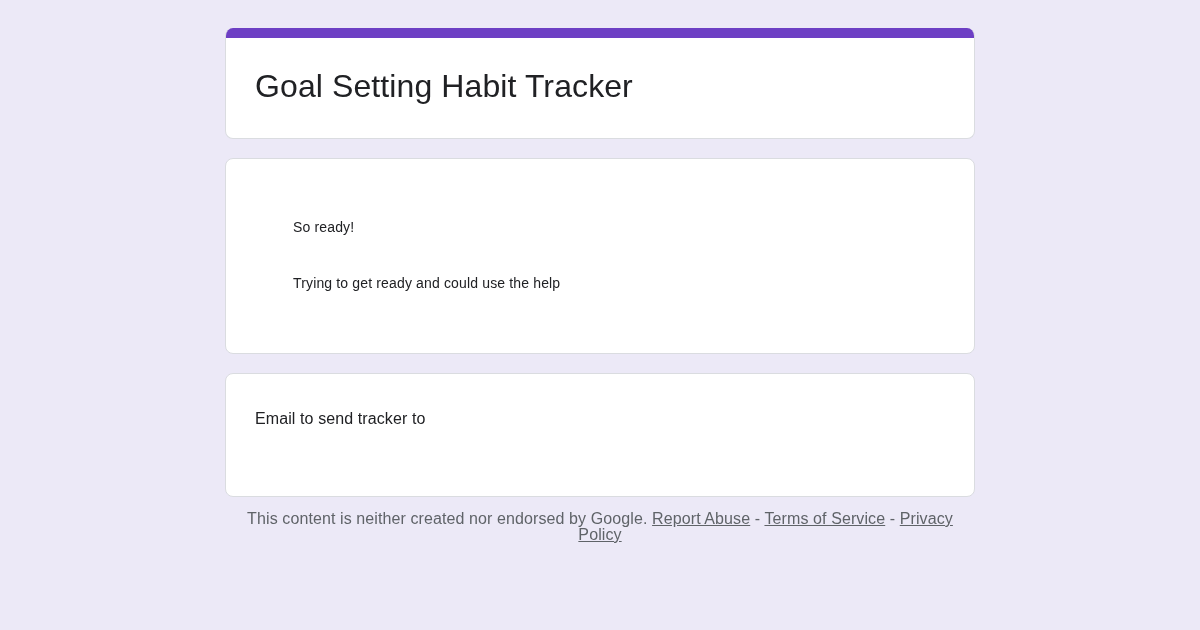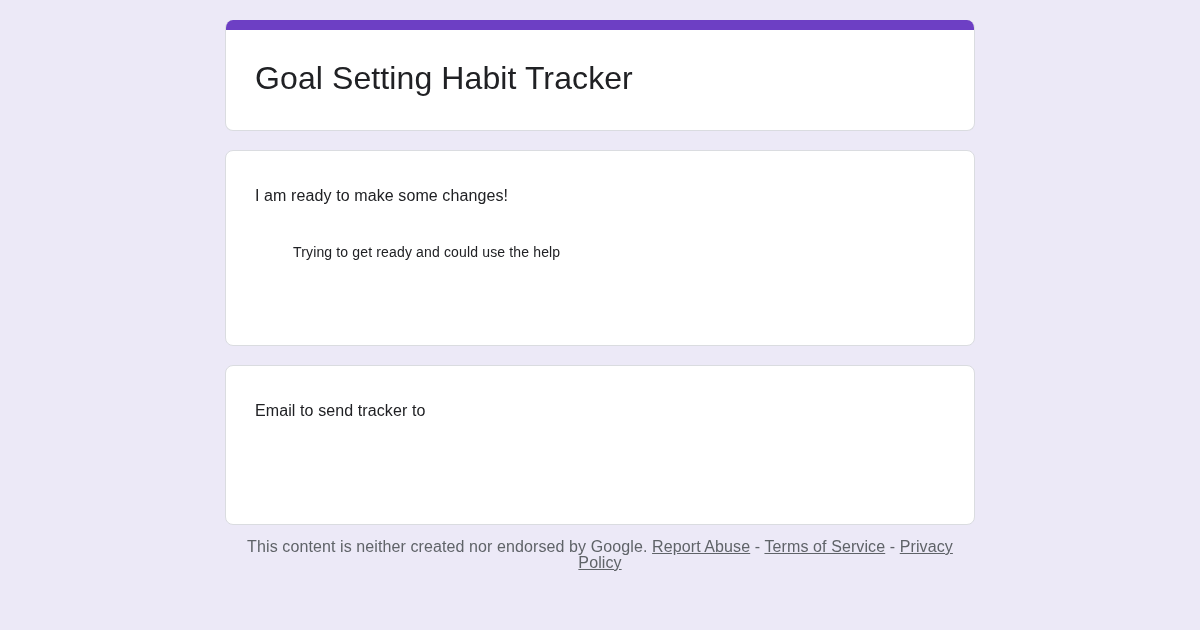--- a/index.html
+++ b/index.html
@@ -10,21 +10,21 @@
     width: 1200px;
     height: 630px;
     background: #ECE9F7;
     font-family: "Liberation Sans", sans-serif;
     -webkit-font-smoothing: antialiased;
     overflow: hidden;
   }
 
   .form-wrap {
     width: 750px;
-    margin: 8px auto;
+    margin: 16px auto;
     padding-top: 12px;
     box-sizing: border-box;
   }
 
   .card {
     background: #FFFFFF;
     border: 1px solid #DADCE0;
     border-radius: 8px;
     box-sizing: border-box;
     position: relative;
@@ -57,21 +57,21 @@
     margin: 0;
     padding-bottom: 4px;
   }
 
   
   .q-card {
     margin-top: 19px;
     padding: 24px 29px;
   }
   .q-card.choice-card { height: 196px; }
-  .q-card.text-card   { height: 160px; }
+  .q-card.text-card   { height: 124px; }
 
   .q-title {
     font-size: 16px;
     font-weight: 400;
     color: #202124;
     line-height: 24px;
     letter-spacing: 0.1px;
     margin: 0;
     padding-top: 9px;
   }
@@ -157,22 +157,24 @@
 <div class="form-wrap">
 
   <div class="card header-card">
     <div class="header-stripe"></div>
     <div class="header-body">
       <h1 class="form-title">Goal Setting Habit Tracker</h1>
     </div>
   </div>
 
   <div class="card q-card choice-card">
-    <div class="q-title">I am ready to make some changes!</div>
     <ul class="options">
+      <li class="option-row">
+        <span class="option-label">So ready!</span>
+      </li>
       <li class="option-row">
         <span class="option-label">Trying to get ready and could use the help</span>
       </li>
     </ul>
   </div>
 
   <div class="card q-card text-card">
     <div class="q-title">Email to send tracker to</div>
   </div>
 

